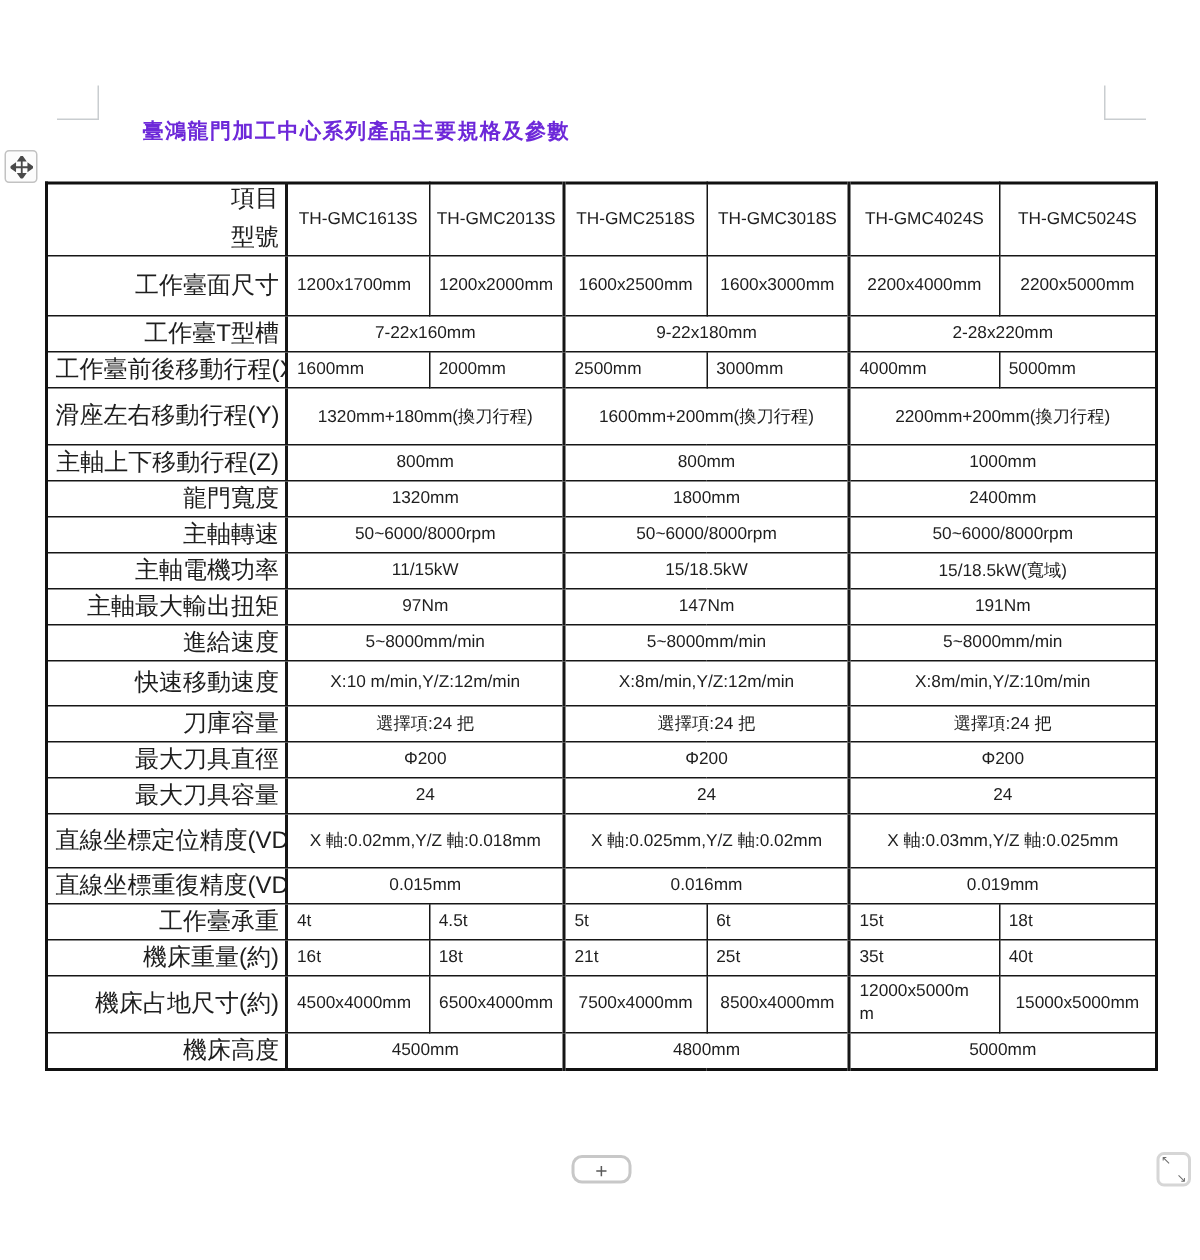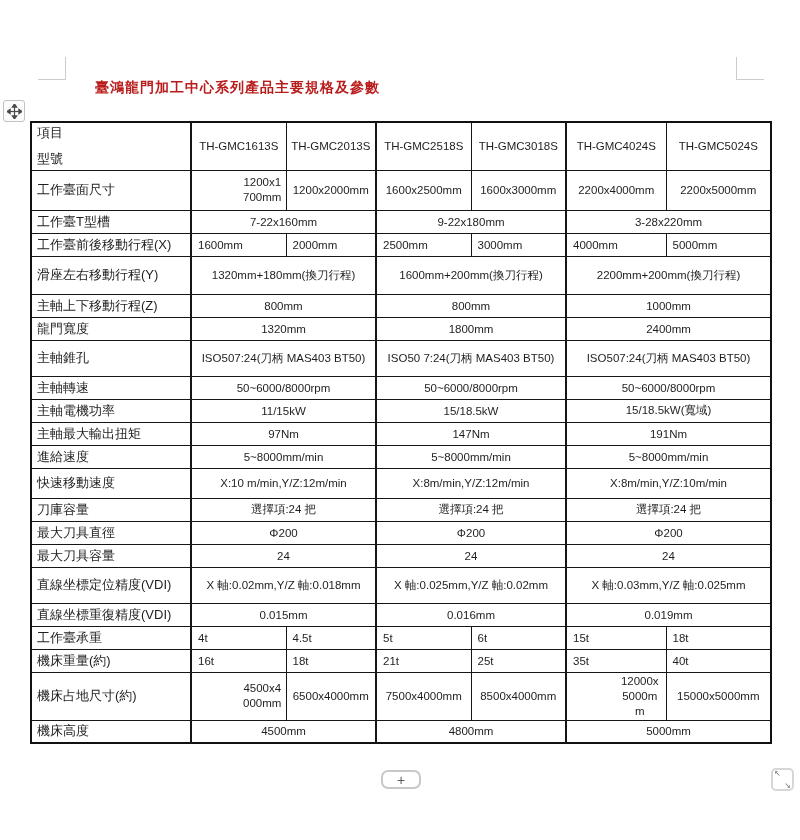--- a/index.html
+++ b/index.html
@@ -3,21 +3,21 @@
 <meta charset="utf-8">
 <style>
   html,body{margin:0;padding:0;}
   body{
     width:800px;height:840px;background:#ffffff;position:relative;
     font-family:"Liberation Sans","DejaVu Sans",sans-serif;
     -webkit-font-smoothing:antialiased;
   }
   .doc-title{
     position:absolute;left:95px;top:79px;
-    font-size:14px;font-weight:600;letter-spacing:1px;color:#b91c1c;
+    font-size:14px;font-weight:600;letter-spacing:1px;color:#6d28d9;
   }
   
   .crop{position:absolute;width:27px;height:22px;}
   .crop.tl{left:38px;top:57px;border-right:1px solid #c9cdd0;border-bottom:1px solid #c9cdd0;}
   .crop.tr{left:736px;top:57px;border-left:1px solid #c9cdd0;border-bottom:1px solid #c9cdd0;}
   
   .move-handle{
     position:absolute;left:3px;top:100px;width:22px;height:22px;
     border:1px solid #c2c2c2;border-radius:3px;background:#fcfcfc;
     display:flex;align-items:center;justify-content:center;box-sizing:border-box;
@@ -30,29 +30,29 @@
   }
   table.spec td{
     border:1px solid #161616;
     padding:1px 4px;
     font-size:11.5px;
     text-align:center;vertical-align:middle;
     overflow:hidden;white-space:nowrap;
   }
   table.spec td.bl2{border-left-width:2px;}
   table.spec td.lbl{
-    text-align:left;font-size:13px;padding-left:5px;white-space:nowrap;
+    text-align:right;font-size:16px;padding-left:5px;white-space:nowrap;
   }
   table.spec td.left{text-align:left;padding-left:6px;}
   table.spec tr{height:23px;}
   .hdr-lbl div{line-height:18px;}
   .hdr-lbl div:first-child{margin-bottom:8px;}
   .wrapnarrow{
     display:inline-block;max-width:78px;word-break:break-all;
-    white-space:normal;text-align:center;line-height:15px;vertical-align:middle;margin-left:45px;
+    white-space:normal;text-align:left;line-height:15px;vertical-align:middle;
   }
   
   .plus-btn{
     position:absolute;left:381px;top:770px;width:40px;height:19px;
     border:2px solid #c8c8c8;border-radius:7px;background:#fff;
     color:#5a5a5a;font-size:14px;line-height:16px;text-align:center;
     box-sizing:border-box;cursor:pointer;
   }
   
   .resize-handle{
@@ -115,21 +115,21 @@
         <td>1200x2000mm</td>
         <td class="bl2">1600x2500mm</td>
         <td>1600x3000mm</td>
         <td class="bl2">2200x4000mm</td>
         <td>2200x5000mm</td>
       </tr>
       <tr>
         <td class="lbl">工作臺T型槽</td>
         <td colspan="2" class="bl2">7-22x160mm</td>
         <td colspan="2" class="bl2">9-22x180mm</td>
-        <td colspan="2" class="bl2">3-28x220mm</td>
+        <td colspan="2" class="bl2">2-28x220mm</td>
       </tr>
       <tr>
         <td class="lbl">工作臺前後移動行程(X)</td>
         <td class="bl2 left">1600mm</td>
         <td class="left">2000mm</td>
         <td class="bl2 left">2500mm</td>
         <td class="left">3000mm</td>
         <td class="bl2 left">4000mm</td>
         <td class="left">5000mm</td>
       </tr>
@@ -143,26 +143,20 @@
         <td class="lbl">主軸上下移動行程(Z)</td>
         <td colspan="2" class="bl2">800mm</td>
         <td colspan="2" class="bl2">800mm</td>
         <td colspan="2" class="bl2">1000mm</td>
       </tr>
       <tr>
         <td class="lbl">龍門寬度</td>
         <td colspan="2" class="bl2">1320mm</td>
         <td colspan="2" class="bl2">1800mm</td>
         <td colspan="2" class="bl2">2400mm</td>
-      </tr>
-      <tr style="height: 36px;">
-        <td class="lbl">主軸錐孔</td>
-        <td colspan="2" class="bl2">ISO507:24(刀柄 MAS403 BT50)</td>
-        <td colspan="2" class="bl2">ISO50 7:24(刀柄 MAS403 BT50)</td>
-        <td colspan="2" class="bl2">ISO507:24(刀柄 MAS403 BT50)</td>
       </tr>
       <tr>
         <td class="lbl">主軸轉速</td>
         <td colspan="2" class="bl2">50~6000/8000rpm</td>
         <td colspan="2" class="bl2">50~6000/8000rpm</td>
         <td colspan="2" class="bl2">50~6000/8000rpm</td>
       </tr>
       <tr>
         <td class="lbl">主軸電機功率</td>
         <td colspan="2" class="bl2">11/15kW</td>

